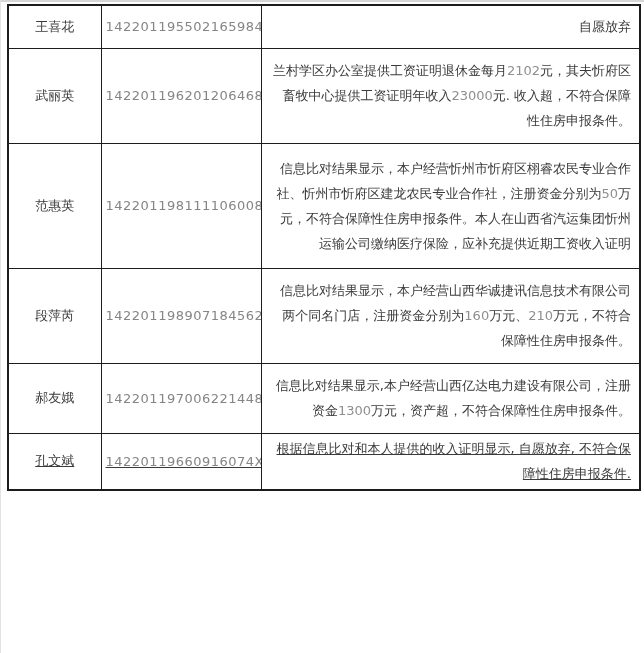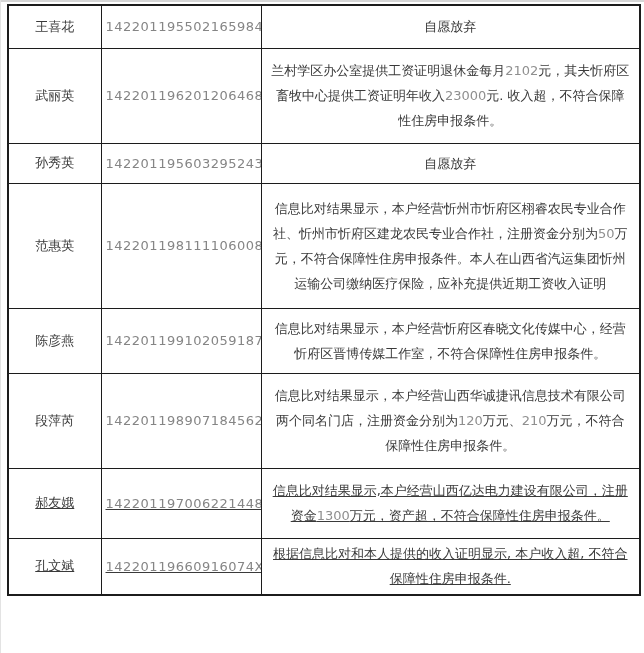--- a/index.html
+++ b/index.html
@@ -55,37 +55,37 @@
     padding: 2px 4px;
     color: #3a3a3a;
   }
   td.id-cell {
     text-align: center;
     padding: 8px 4px;
     color: #858585;
     letter-spacing: 0.5px;
   }
   td.remark-cell {
-    text-align: center;
+    text-align: right;
     padding: 2px 8px;
     line-height: 25px;
     color: #3a3a3a;
   }
   td.remark-cell .num {
     color: #8f8f8f;
   }
   
   tr.r0 { height: 43px; }
   tr.r1 { height: 95px; }
   tr.r2 { height: 40px; }
   tr.r3 { height: 125px; }
   tr.r4 { height: 65px; }
   tr.r5 { height: 95px; }
   tr.r6 { height: 42px; }
-  tr.r7 { height: 70px; text-decoration: underline; }
+  tr.r7 { height: 70px; }
   tr.r8 { height: 57px; text-decoration: underline; }
 </style>
 </head>
 <body>
 
 <div class="screen">
   <div class="top-strip"></div>
   <div class="left-strip"></div>
 
   <table class="doc-table">
@@ -98,45 +98,35 @@
       <tr class="r0">
         <td class="name-cell">王喜花</td>
         <td class="id-cell">142201195502165984</td>
         <td class="remark-cell">自愿放弃</td>
       </tr>
       <tr class="r1">
         <td class="name-cell">武丽英</td>
         <td class="id-cell">142201196201206468</td>
         <td class="remark-cell">兰村学区办公室提供工资证明退休金每月<span class="num">2102</span>元，其夫忻府区畜牧中心提供工资证明年收入<span class="num">23000</span>元. 收入超，不符合保障性住房申报条件。</td>
       </tr>
-      <tr class="r2">
-        <td class="name-cell">孙秀英</td>
-        <td class="id-cell">142201195603295243</td>
-        <td class="remark-cell">自愿放弃</td>
-      </tr>
       <tr class="r3">
         <td class="name-cell">范惠英</td>
         <td class="id-cell">142201198111106008</td>
         <td class="remark-cell">信息比对结果显示，本户经营忻州市忻府区栩睿农民专业合作社、忻州市忻府区建龙农民专业合作社，注册资金分别为<span class="num">50</span>万元，不符合保障性住房申报条件。本人在山西省汽运集团忻州运输公司缴纳医疗保险，应补充提供近期工资收入证明</td>
       </tr>
-      <tr class="r4">
-        <td class="name-cell">陈彦燕</td>
-        <td class="id-cell">142201199102059187</td>
-        <td class="remark-cell">信息比对结果显示，本户经营忻府区春晓文化传媒中心，经营忻府区晋博传媒工作室，不符合保障性住房申报条件。</td>
-      </tr>
       <tr class="r5">
         <td class="name-cell">段萍芮</td>
         <td class="id-cell">142201198907184562</td>
-        <td class="remark-cell">信息比对结果显示，本户经营山西华诚捷讯信息技术有限公司两个同名门店，注册资金分别为<span class="num">120</span>万元、<span class="num">210</span>万元，不符合保障性住房申报条件。</td>
+        <td class="remark-cell">信息比对结果显示，本户经营山西华诚捷讯信息技术有限公司两个同名门店，注册资金分别为<span class="num">160</span>万元、<span class="num">210</span>万元，不符合保障性住房申报条件。</td>
       </tr>
       <tr class="r7">
         <td class="name-cell">郝友娥</td>
         <td class="id-cell">142201197006221448</td>
         <td class="remark-cell">信息比对结果显示,本户经营山西亿达电力建设有限公司，注册资金<span class="num">1300</span>万元，资产超，不符合保障性住房申报条件。</td>
       </tr>
       <tr class="r8">
         <td class="name-cell">孔文斌</td>
         <td class="id-cell">14220119660916074X</td>
-        <td class="remark-cell">根据信息比对和本人提供的收入证明显示, 本户收入超, 不符合保障性住房申报条件.</td>
+        <td class="remark-cell">根据信息比对和本人提供的收入证明显示, 自愿放弃, 不符合保障性住房申报条件.</td>
       </tr>
     </tbody>
   </table>
 </div>
 
 </body></html>

